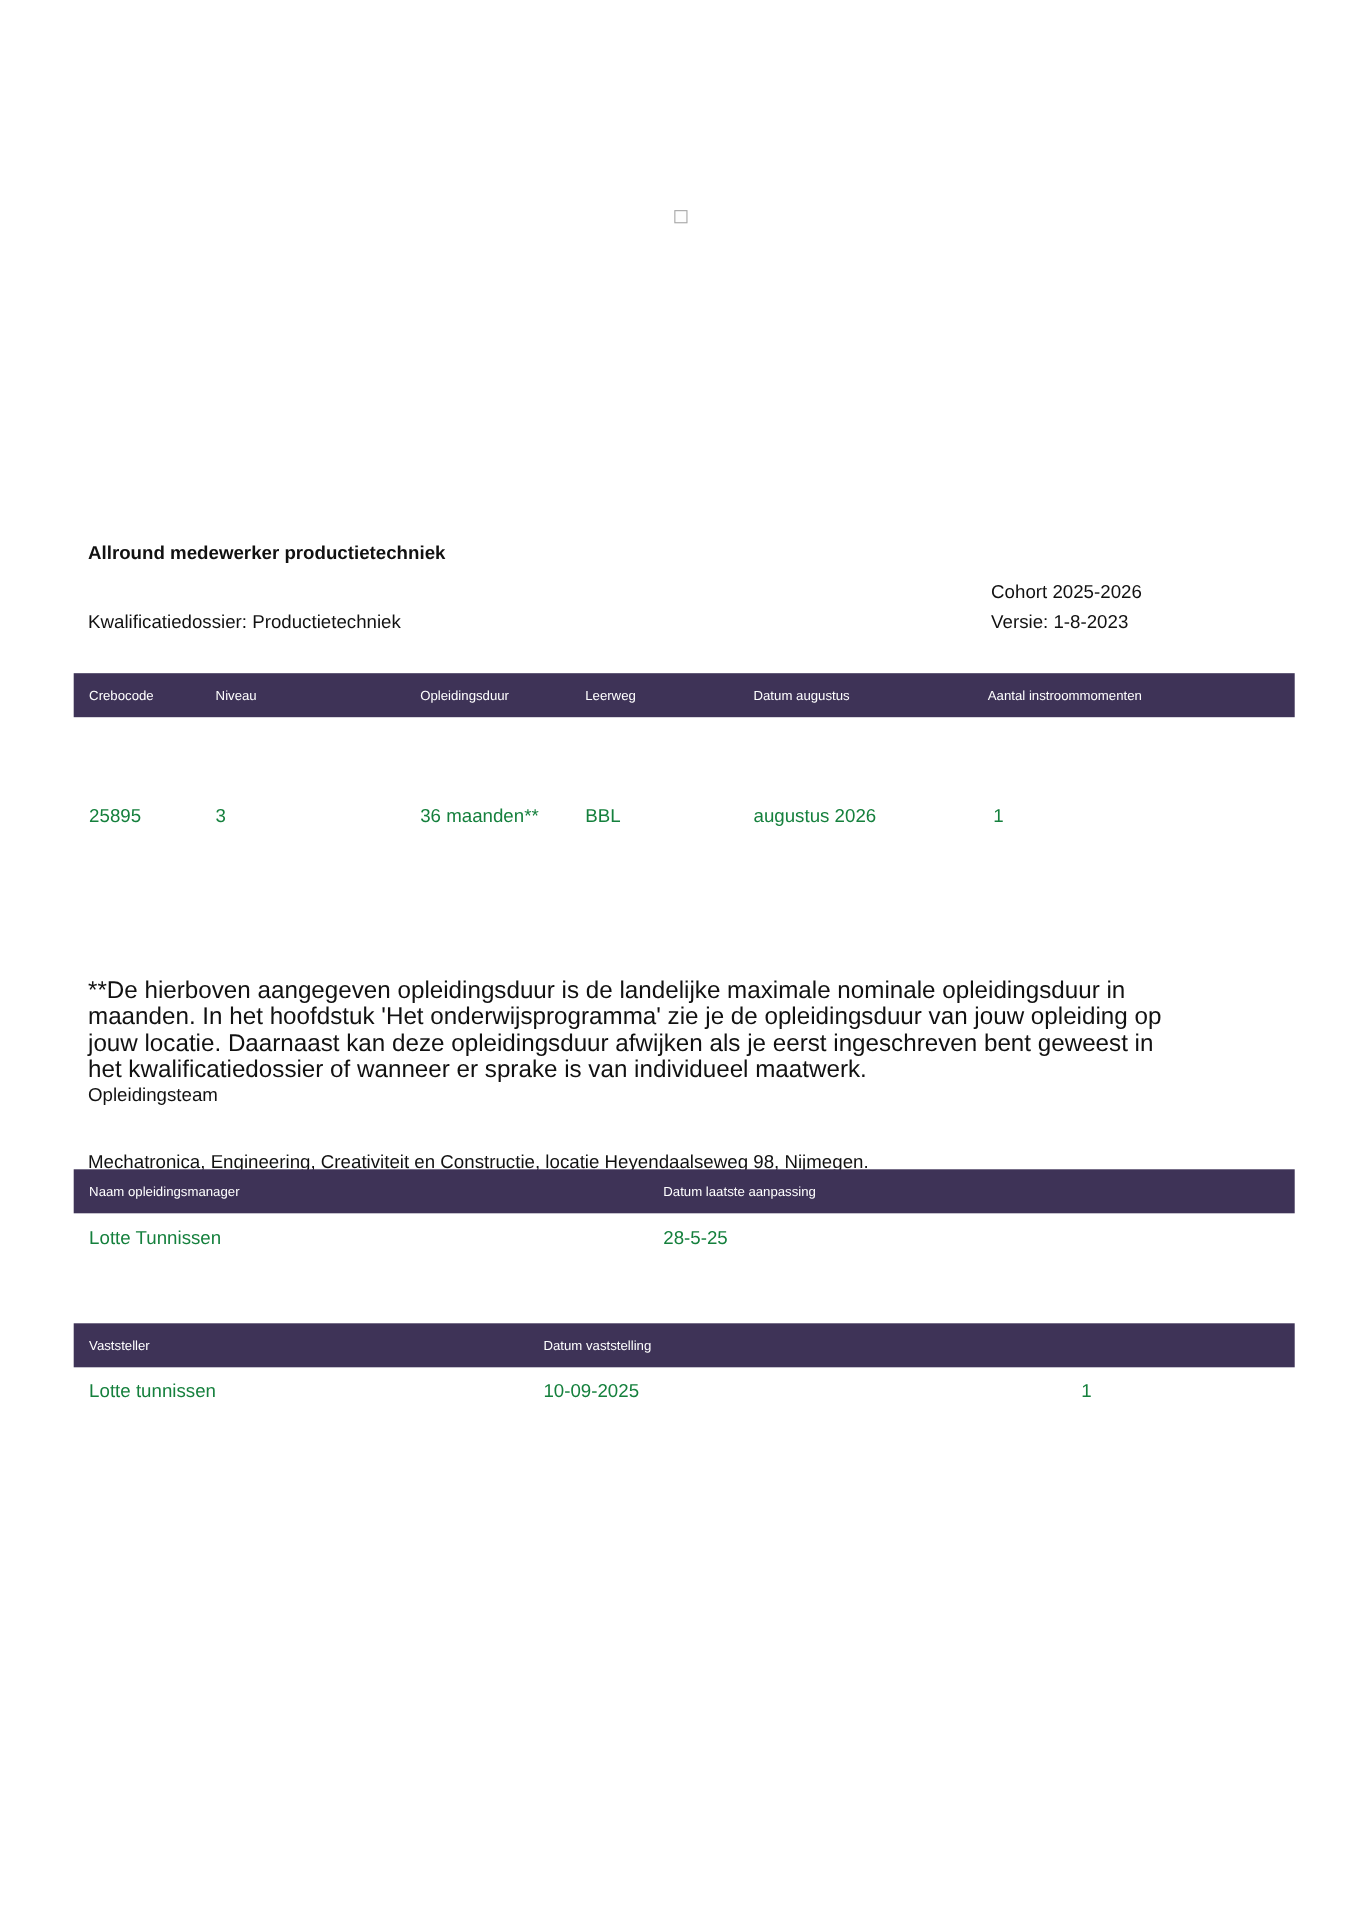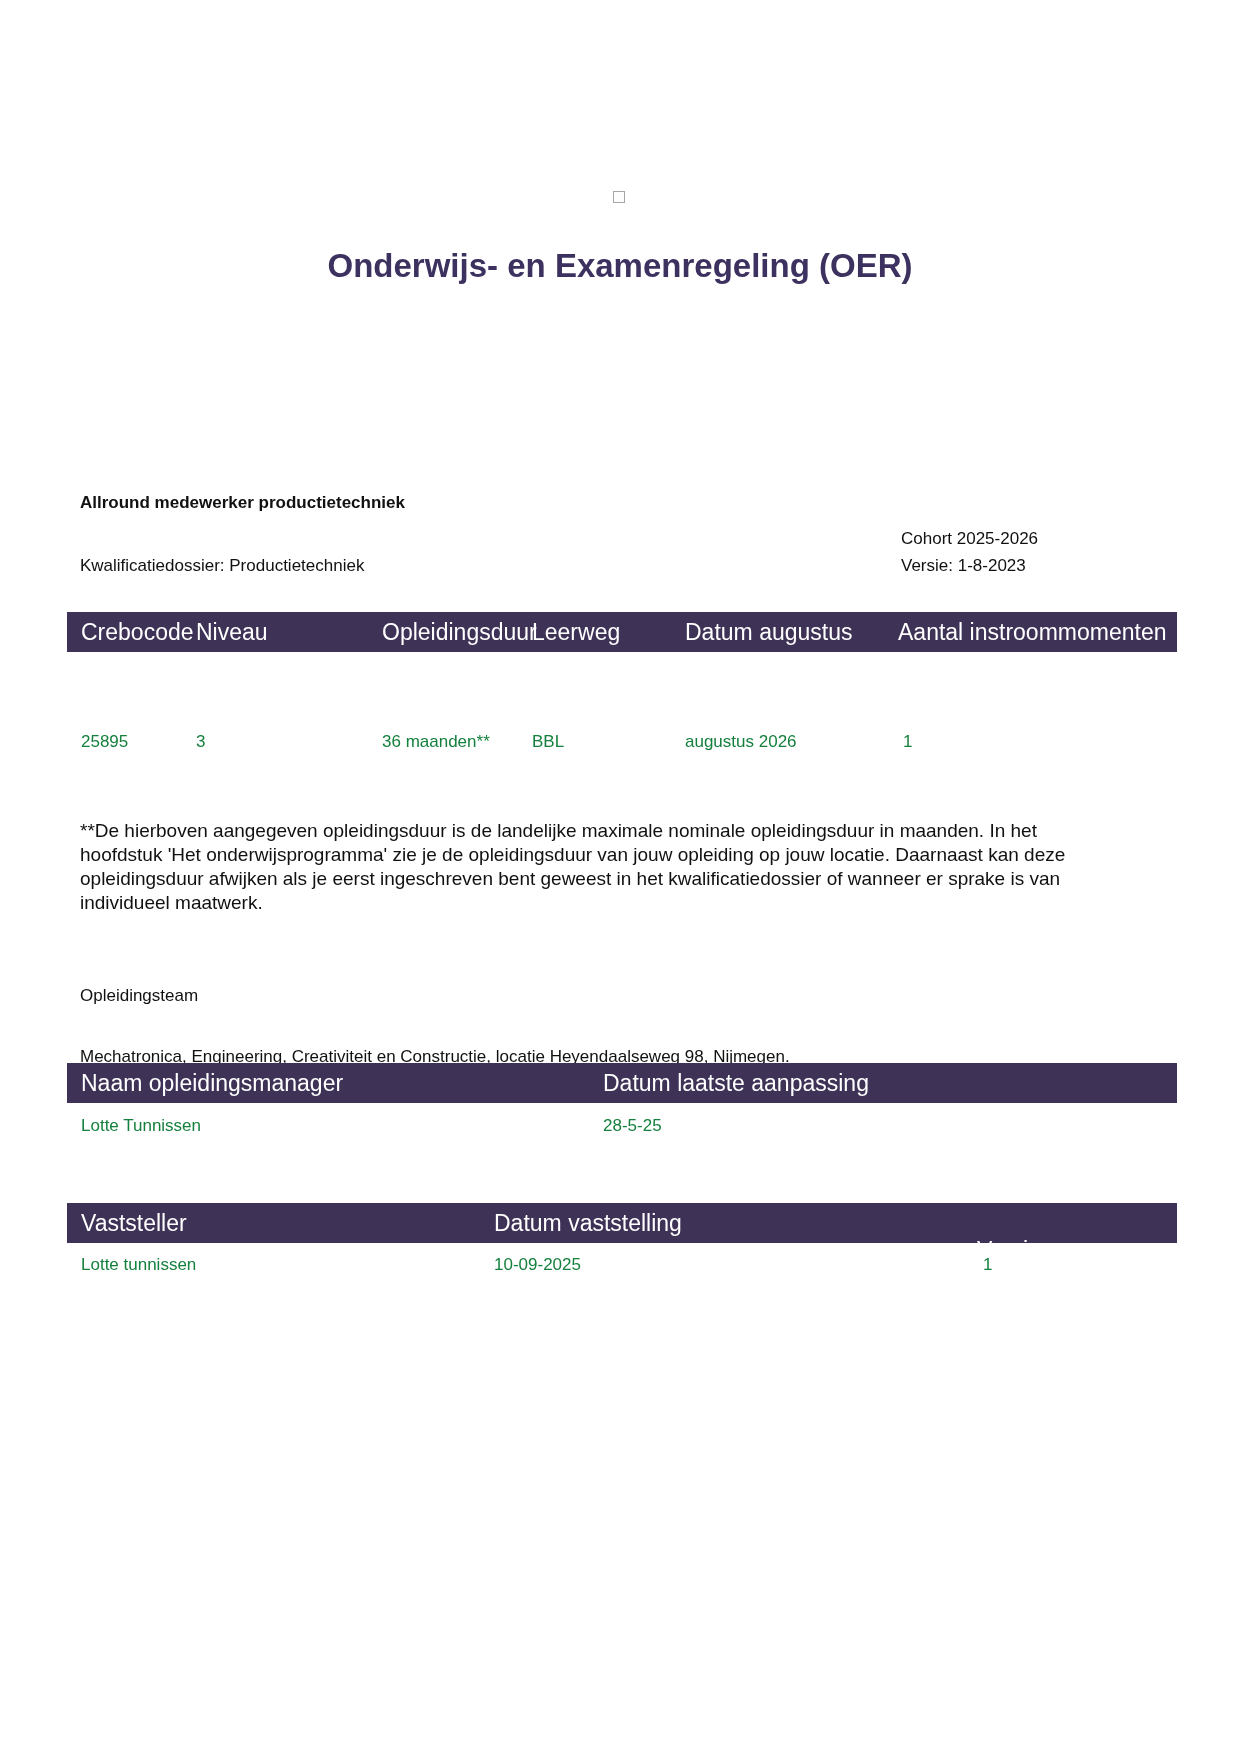--- a/index.html
+++ b/index.html
@@ -49,21 +49,21 @@
   .thead {
     position: relative;
     height: 40px;
     background: #3e3357;
     color: #ffffff;
   }
   .thead span {
     position: absolute;
     top: 0;
     line-height: 40px;
-    font-size: 23px;
+    font-size: 12px;
     white-space: nowrap;
   }
   .trow { position: absolute; left: 0; width: 100%; }
   .trow span {
     position: absolute;
     top: 0;
     font-size: 17px;
     line-height: 21px;
     white-space: nowrap;
     color: #15803d;
@@ -77,34 +77,33 @@
   
   .t2 .c1 { left: 14px; } .t2 .c2 { left: 536px; }
 
   
   .t3 .c1 { left: 14px; } .t3 .c2 { left: 427px; }
   .t3 .c3h { left: 910px; margin-top: 27px; } .t3 .c3d { left: 916px; }
 
   .note {
     position: absolute;
     left: 80px;
-    top: 819px;
+    top: 888px;
     width: 1000px;
-    font-size: 19px;
+    font-size: 22px;
     line-height: 24px;
   }
 </style>
 </head>
 <body>
 
 <div class="page">
 
   <div class="img-ph"></div>
 
-  <h1 class="title">Onderwijs- en Examenregeling (OER)</h1>
 
   <div class="abs meta-line bold" style="left:80px; top:492px;">Allround medewerker productietechniek</div>
   <div class="abs meta-line" style="left:901px; top:492px;margin-top:36px;">Cohort 2025-2026</div>
 
   <div class="abs meta-line" style="left:80px; top:555px;">Kwalificatiedossier: Productietechniek</div>
   <div class="abs meta-line" style="left:901px; top:555px;">Versie: 1-8-2023</div>
 
   <div class="doc-table t1" style="top:612px; height:160px;">
     <div class="thead">
       <span class="c1">Crebocode</span>

